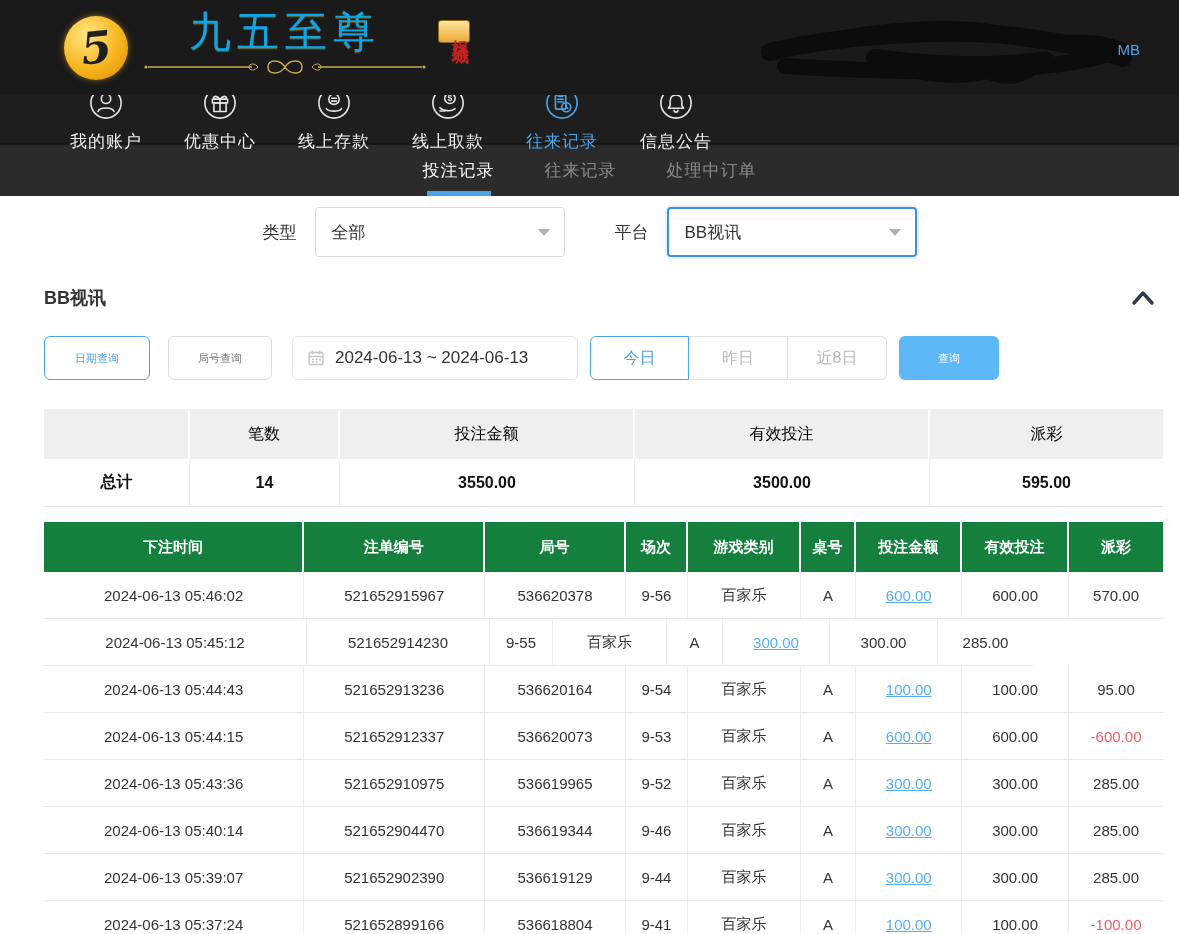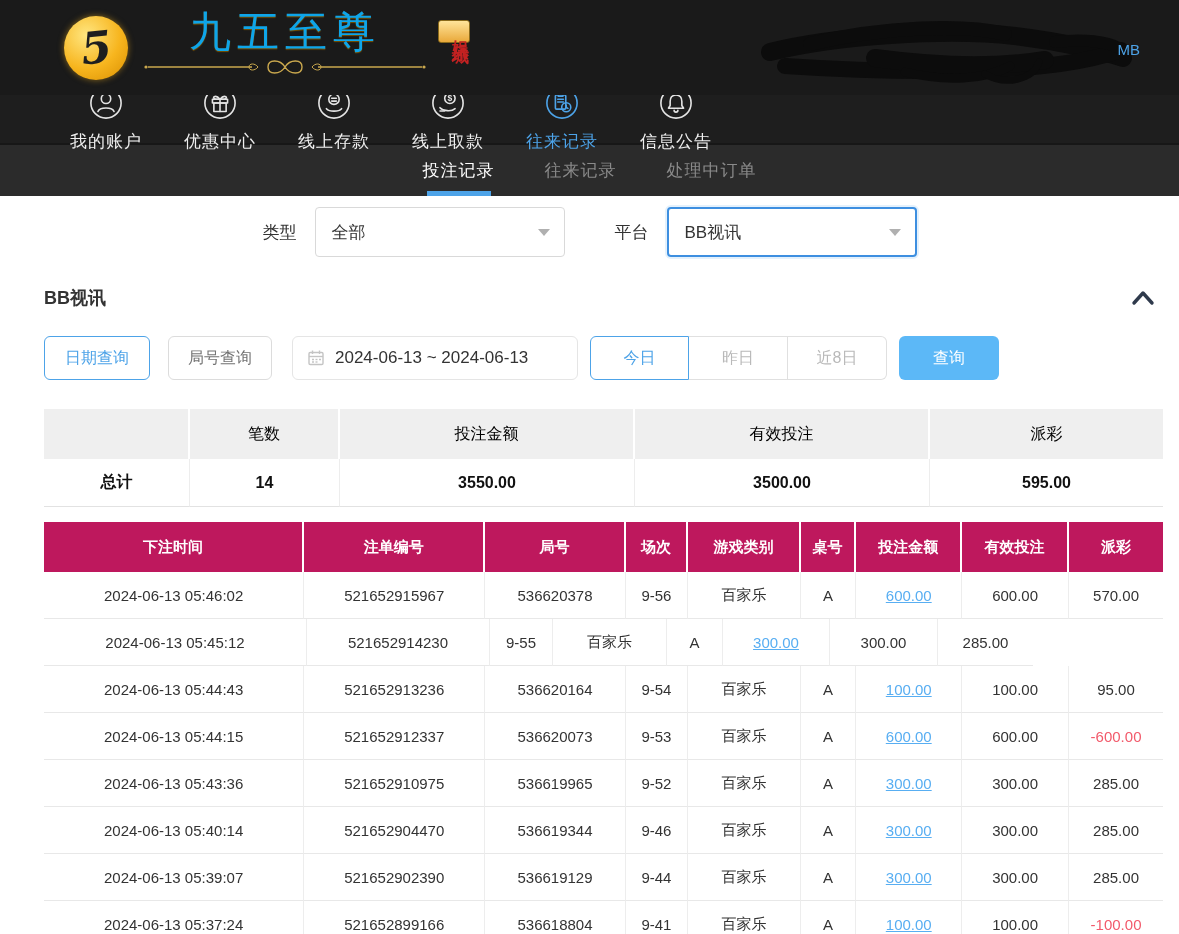--- a/index.html
+++ b/index.html
@@ -63,21 +63,21 @@
 
   
   .section-head { margin:29px 24px 0 44px; display:flex; justify-content:space-between;
     align-items:center; }
   .section-title { font-size:18px; font-weight:bold; color:#333; }
   .collapse-btn { cursor:pointer; line-height:0; }
 
   
   .toolbar { margin:26px 16px 0 44px; display:flex; align-items:center; }
   .btn { height:44px; display:flex; align-items:center; justify-content:center;
-    border-radius:6px; font-size:16px; cursor:pointer; background:#fff; }
+    border-radius:6px; font-size:11px; cursor:pointer; background:#fff; }
   .btn-outline-blue { width:106px; border:1px solid #4da3e8; color:#4da3e8; }
   .btn-outline-gray { width:104px; border:1px solid #dcdcdc; color:#737373; margin-left:18px; }
   .date-input { margin-left:20px; width:286px; height:44px; border:1px solid #e5e5e5;
     border-radius:6px; display:flex; align-items:center; padding:0 14px; gap:10px; cursor:pointer; }
   .date-input .date-text { font-size:17px; color:#333; }
   .quick-group { margin-left:12px; display:flex; }
   .quick-group .seg { width:99px; height:44px; display:flex; align-items:center;
     justify-content:center; font-size:16px; color:#b9b9b9; border:1px solid #e0e0e0;
     background:#fff; cursor:pointer; }
   .quick-group .seg:first-child { border-radius:6px 0 0 6px; }
@@ -94,21 +94,21 @@
     border-right:2px solid #fff; }
   .sum-head .sum-cell:last-child { border-right:none; }
   .sum-body .sum-cell { height:48px; background:#fff; color:#111; font-size:16px;
     font-weight:bold; border-right:1px solid #ededed; border-bottom:1px solid #e2e2e2; }
   .sum-body .sum-cell:last-child { border-right:none; }
   .sc0{width:146px} .sc1{width:150px} .sc2{width:295px} .sc3{width:295px} .sc4{width:233px}
 
   
   .bet-table { margin:15px 16px 0 44px; width:1119px; }
   .trow { display:flex; }
-  .th { height:50px; background:#be185d; color:#fff; font-size:15px; font-weight:bold;
+  .th { height:50px; background:#15803d; color:#fff; font-size:15px; font-weight:bold;
     display:flex; align-items:center; justify-content:center; border-right:2px solid #fff; }
   .th:last-child { border-right:none; }
   .td { height:47px; display:flex; align-items:center; justify-content:center;
     font-size:15px; color:#333; border-right:1px solid #ededed; border-bottom:1px solid #e8e8e8;
     background:#fff; }
   .td:last-child { border-right:none; }
   .c-time{width:263px} .c-betid{width:183px} .c-round{width:142px} .c-session{width:63px}
   .c-game{width:114px} .c-table{width:56px} .c-bet{width:107px} .c-valid{width:108px}
   .c-payout{width:95px}
   .bet-link { color:#58aef2; text-decoration:underline; cursor:pointer; }

